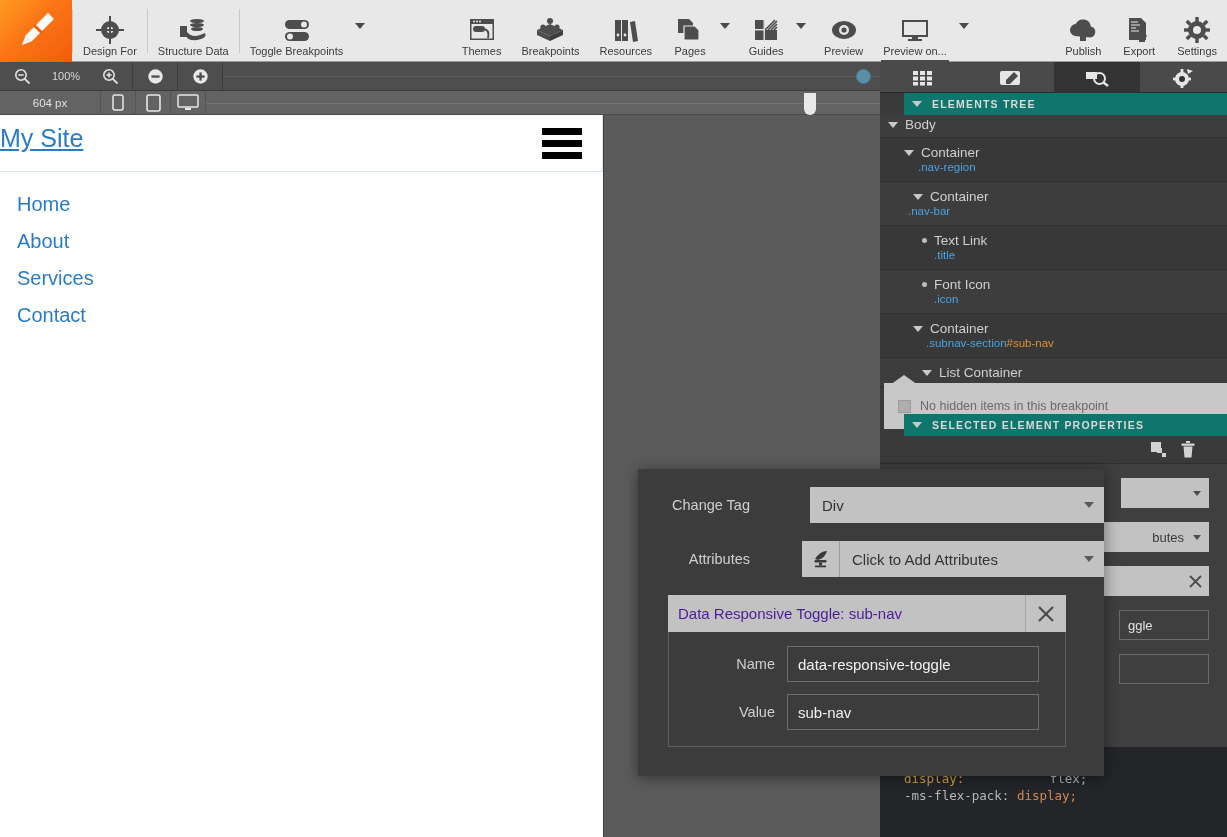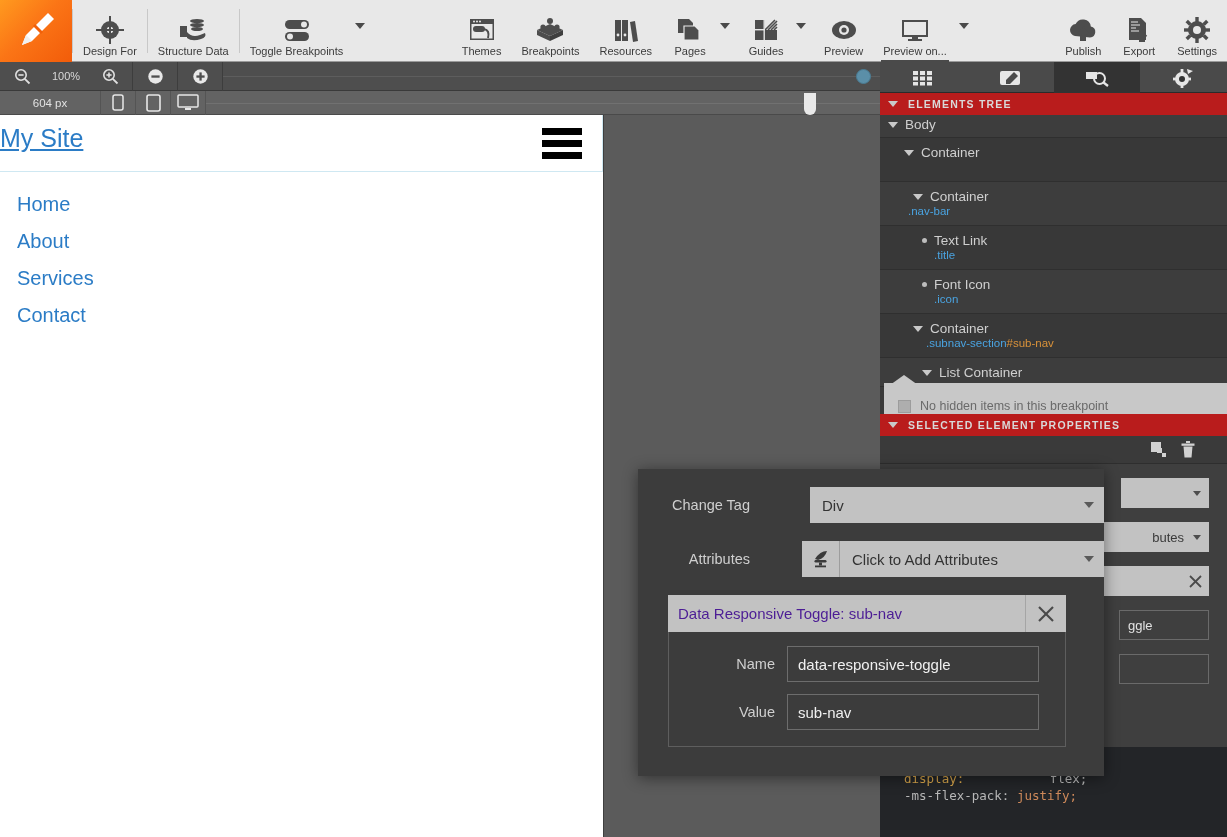--- a/index.html
+++ b/index.html
@@ -101,21 +101,21 @@
   #subnav a { color:#2b7cc6; font-size:20px; text-decoration:none; line-height:25px; }
 
   
   #rpanel { position:absolute; left:880px; top:62px; width:347px; height:775px; background:#3a3a3a; }
   #rtabs { display:flex; height:31px; background:#4a4a4a; border-bottom:1px solid #2b2b2b; }
   .rtab { flex:1; display:flex; align-items:center; justify-content:center; height:31px; }
   .rtab.on { background:#333; }
 
   .secthead {
     display:flex; align-items:center; gap:10px; height:22px; padding-left:8px;
-    background:#b91c1c; color:#d9d9d9; font-size:10.5px; letter-spacing:1.2px; font-weight:bold;
+    background:#0f766e; color:#d9d9d9; font-size:10.5px; letter-spacing:1.2px; font-weight:bold;margin-left:24px;
   }
   .tri { width:0;height:0;border-left:5px solid transparent;border-right:5px solid transparent;border-top:6px solid #c9c9c9; }
 
   .trow {
     position:relative; min-height:44px; padding:7px 0 6px 0;
     border-bottom:1px solid #2f2f2f; background:#3d3d3d;
   }
   .trow.alt { background:#383838; }
   .trow .t1 { display:flex; align-items:center; gap:7px; color:#cfcfcf; font-size:13.5px; }
   .trow .t2 { font-size:11.5px; margin-top:1px; }
@@ -528,20 +528,21 @@
         <div class="tri"></div>
         <span>Body</span>
       </div>
   </div>
 
   <div class="trow alt">
     <div class="t1" style="padding-left:24px">
         <div class="tri"></div>
         <span>Container</span>
       </div>
+    <div class="t2" style="padding-left:38px"><span class="cls">.nav-region</span></div>
   </div>
 
   <div class="trow">
     <div class="t1" style="padding-left:33px">
         <div class="tri"></div>
         <span>Container</span>
       </div>
     <div class="t2" style="padding-left:28px"><span class="cls">.nav-bar</span></div>
   </div>
 
@@ -633,21 +634,21 @@
             <span></span>
           </div>
       </div>
     </div>
   </div>
 </div>
 
 <div id="codepane">
   <div><span class="k">display:</span> <span class="p">-ms-flexbox;</span></div>
   <div><span class="k">display:</span> <span class="p" style="padding-left:78px">flex;</span></div>
-  <div><span class="p">-ms-flex-pack:</span> <span class="v">justify;</span></div>
+  <div><span class="p">-ms-flex-pack:</span> <span class="v">display;</span></div>
 </div>
 
 <div id="modal">
   <div class="mrow">
     <div class="mlabel" style="width:124px;padding-right:12px">Change Tag</div>
     <div class="mselect" style="width:294px">
       <span>Div</span>
       <div class="c"></div>
     </div>
   </div>

